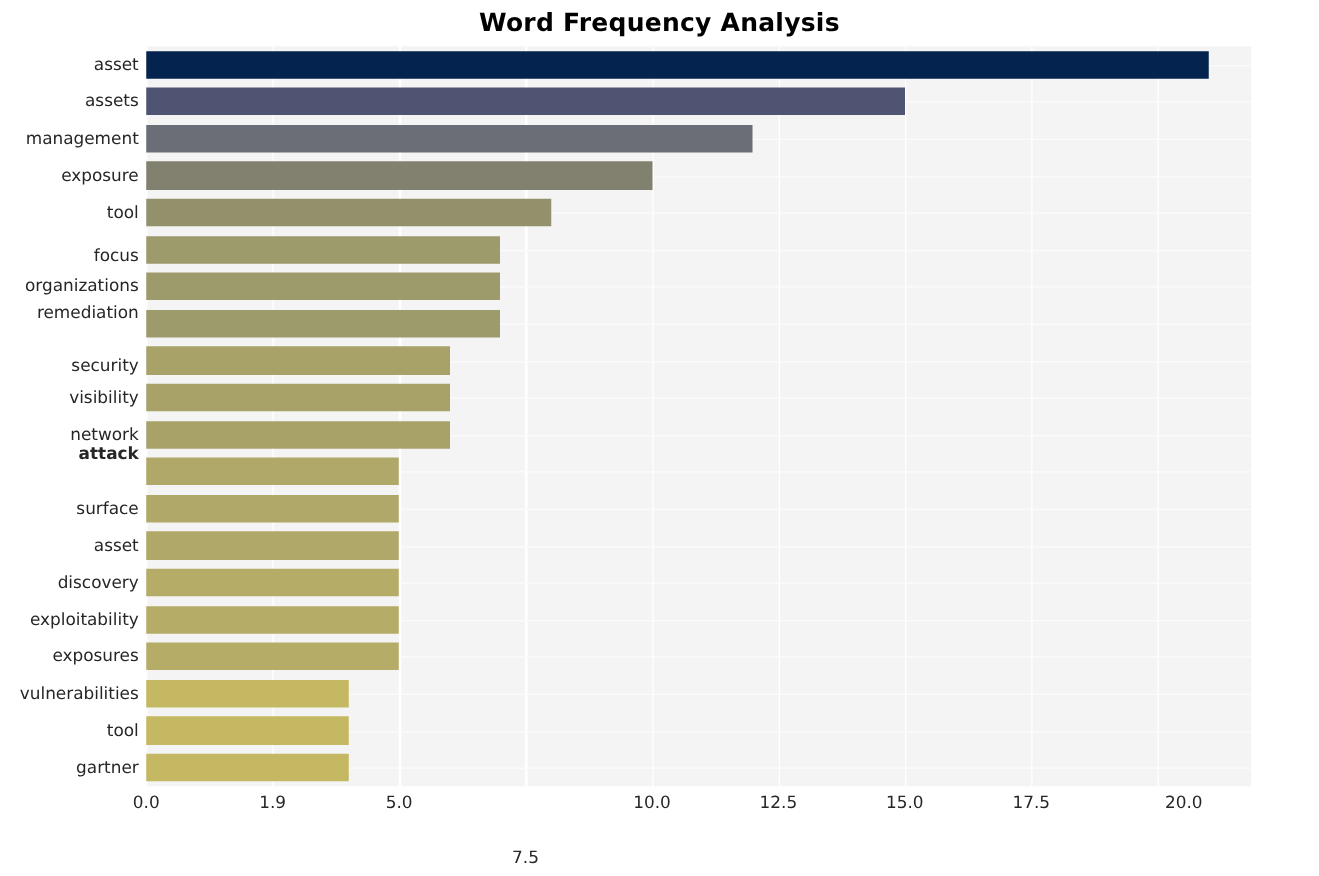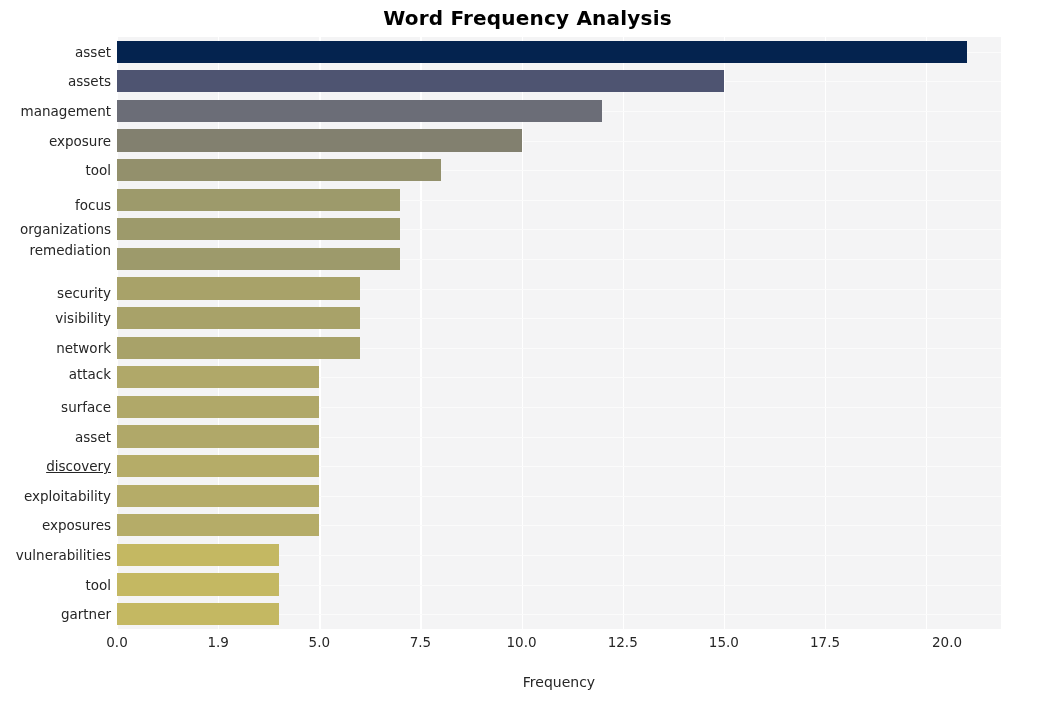--- a/index.html
+++ b/index.html
@@ -224,38 +224,37 @@
       <div class="ytick-label" style="top: 37.4px;">assets</div>
       <div class="ytick-label" style="top: 67px;">management</div>
       <div class="ytick-label" style="top: 96.6px;">exposure</div>
       <div class="ytick-label" style="top: 126.2px;">tool</div>
       <div class="ytick-label" style="top: 161px;">focus</div>
       <div class="ytick-label" style="top: 185.4px;">organizations</div>
       <div class="ytick-label" style="top: 206px;">remediation</div>
       <div class="ytick-label" style="top: 249px;">security</div>
       <div class="ytick-label" style="top: 274.2px;">visibility</div>
       <div class="ytick-label" style="top: 303.8px;">network</div>
-      <div class="ytick-label" style="top: 330px;">attack</div>
+      <div class="ytick-label" style="top: 319px; font-weight: bold;">attack</div>
       <div class="ytick-label" style="top: 363px;">surface</div>
       <div class="ytick-label" style="top: 392.6px;">asset</div>
-      <div class="ytick-label" style="top: 422.2px; text-decoration: underline;">discovery</div>
+      <div class="ytick-label" style="top: 422.2px;">discovery</div>
       <div class="ytick-label" style="top: 451.8px;">exploitability</div>
       <div class="ytick-label" style="top: 481.4px;">exposures</div>
       <div class="ytick-label" style="top: 511px;">vulnerabilities</div>
       <div class="ytick-label" style="top: 540.6px;">tool</div>
       <div class="ytick-label" style="top: 570.2px;">gartner</div>
     </div>
 
   <div id="xtick-layer">
       <div class="xtick-label" style="left: 117px;">0.0</div>
       <div class="xtick-label" style="left: 218.144px;">1.9</div>
       <div class="xtick-label" style="left: 319.288px;">5.0</div>
-      <div class="xtick-label" style="left: 420.432px;">7.5</div>
+      <div class="xtick-label" style="left: 420.432px; margin-top: 44px;">7.5</div>
       <div class="xtick-label" style="left: 521.577px;">10.0</div>
       <div class="xtick-label" style="left: 622.721px;">12.5</div>
       <div class="xtick-label" style="left: 723.865px;">15.0</div>
       <div class="xtick-label" style="left: 825.009px;">17.5</div>
       <div class="xtick-label" style="left: 947px;">20.0</div>
     </div>
 
-  <div id="xaxis-label">Frequency</div>
 
 </div>
 
 </body></html>

